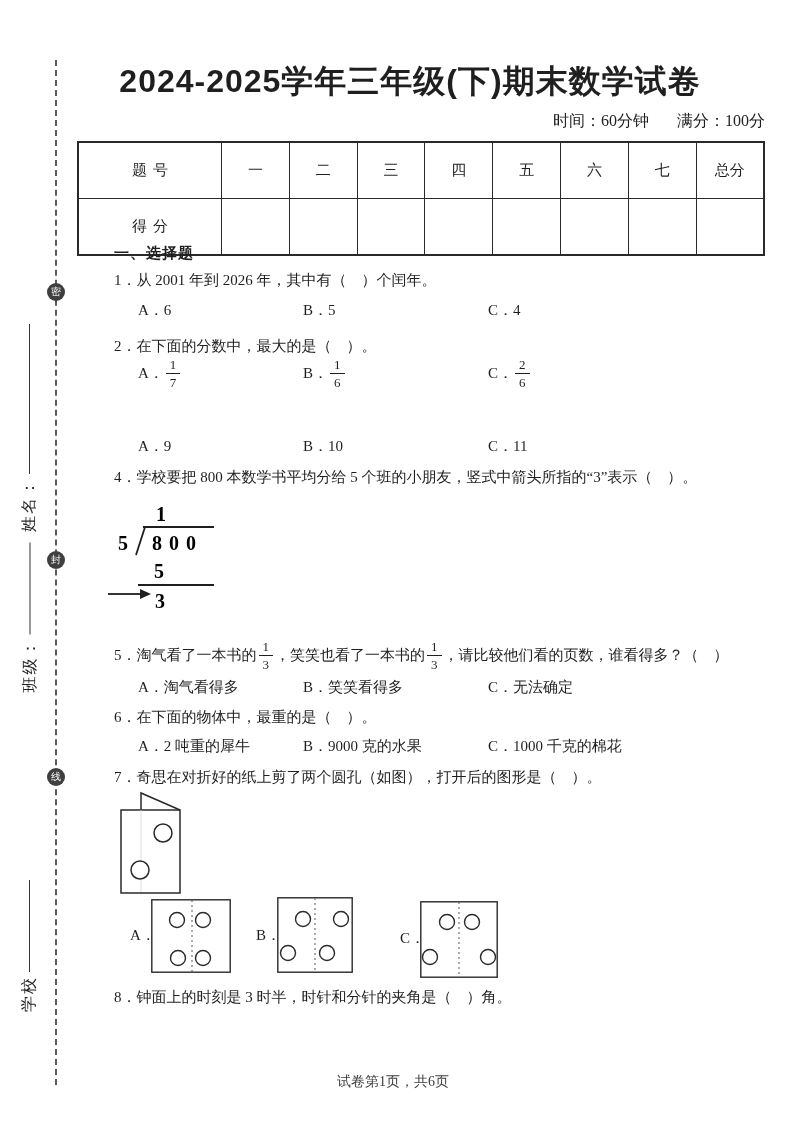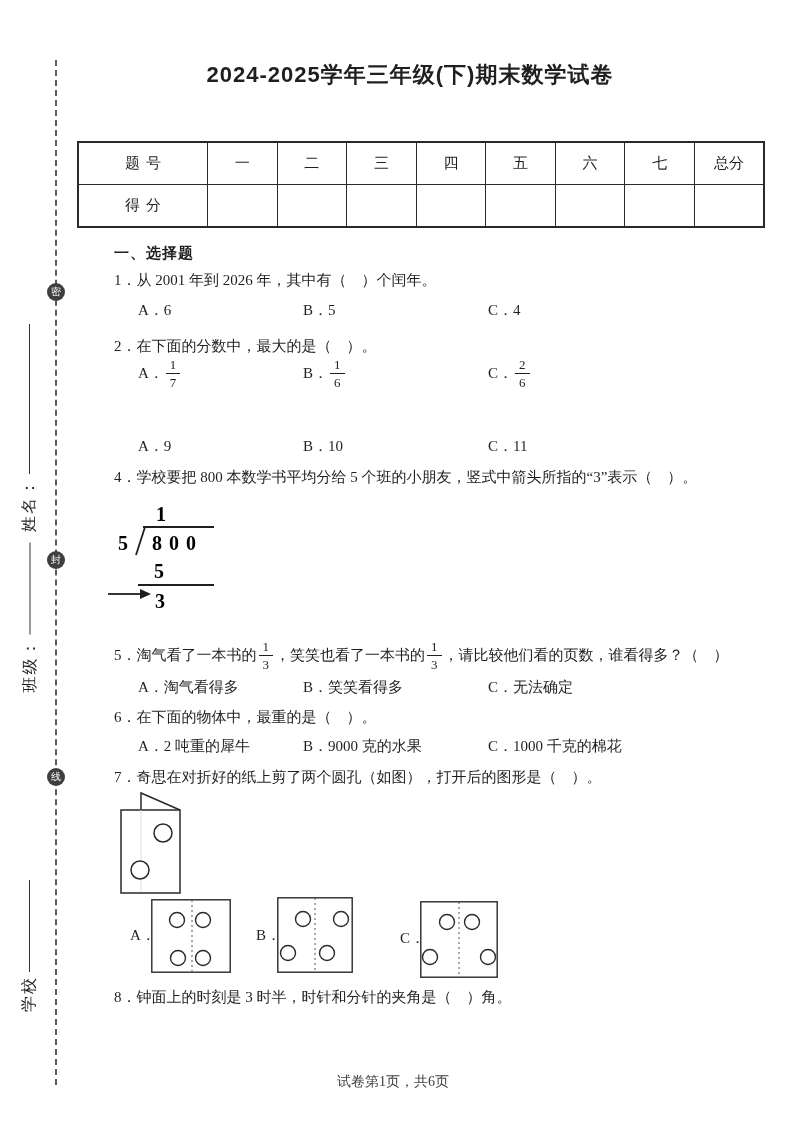--- a/index.html
+++ b/index.html
@@ -4,28 +4,28 @@
 <style>
   html,body{margin:0;padding:0;background:#e8e8e8;}
   .page{
     position:relative;width:793px;height:1122px;margin:0 auto;background:#ffffff;
     font-family:"Liberation Serif","DejaVu Serif",serif;color:#1f1f1f;overflow:hidden;
   }
   .abs{position:absolute;}
   
   .title{left:60px;top:60px;width:700px;text-align:center;
     font-family:"Liberation Sans","DejaVu Sans",sans-serif;font-weight:bold;
-    font-size:22px;letter-spacing:1px;white-space:nowrap;}
+    font-size:32px;letter-spacing:1px;white-space:nowrap;}
   .meta{top:111px;right:28px;font-size:16px;white-space:nowrap;}
   .meta span{margin-left:24px;}
   
   table.score{position:absolute;left:77px;top:141px;width:688px;border-collapse:collapse;
     table-layout:fixed;border:2px solid #2a2a2a;}
   table.score td{border:1px solid #2a2a2a;height:29px;text-align:center;
-    font-size:15px;padding:6px;}
+    font-size:15px;padding:13px;}
   td.rowlab{letter-spacing:6px;text-indent:6px;}
   
   .fold-line{left:55px;top:60px;height:1025px;width:0;border-left:2px dashed #5a5a5a;}
   .seal{left:47px;width:18px;height:18px;border-radius:50%;background:#3f3f3f;color:#fff;
     font-size:10px;display:flex;align-items:center;justify-content:center;
     font-family:"Liberation Sans","DejaVu Sans",sans-serif;z-index:3;}
   .side-label{display:flex;align-items:center;transform:rotate(-90deg);
     font-size:16px;letter-spacing:2px;white-space:nowrap;}
   .uline{display:inline-block;height:0;border-bottom:1.5px solid #333;margin-left:4px;}
   
@@ -77,20 +77,24 @@
     </div>
   </div>
   <div class="abs" style="left:-58px;top:914px;width:175px;">
     <div class="side-label">
       <span>学校</span>
       <span class="uline" style="width:92px;"></span>
     </div>
   </div>
 
   <div class="abs title">2024-2025学年三年级(下)期末数学试卷</div>
+  <div class="abs meta">
+    <span style="margin-left:0;">时间：60分钟</span>
+    <span>满分：100分</span>
+  </div>
 
   <table class="score">
     <tbody>
         <tr>
       <td style="width:116px;" class="rowlab">题号</td>
       <td>一</td>
       <td>二</td>
       <td>三</td>
       <td>四</td>
       <td>五</td>

